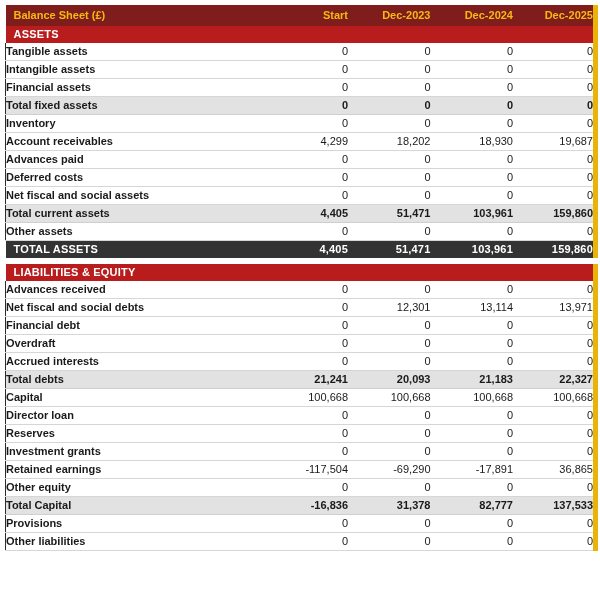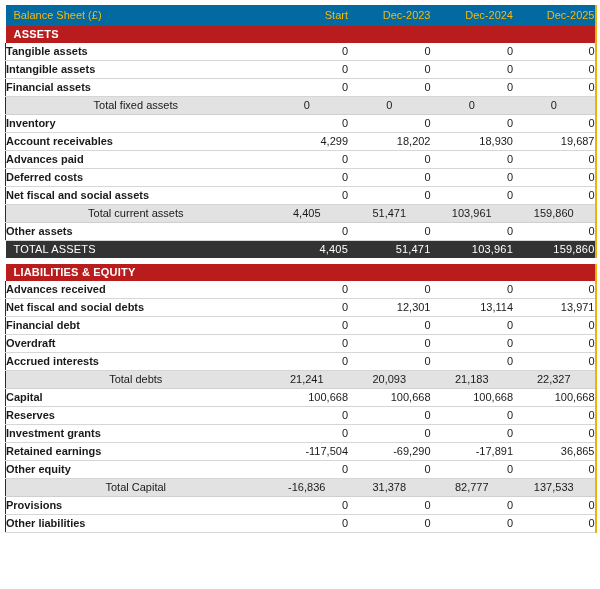--- a/index.html
+++ b/index.html
@@ -42,28 +42,28 @@
     text-align: left;
     padding-left: 6px;
     border-left: 1px solid #2b2b2b;
     font-weight: bold;
   }
   td.val {
     text-align: right;
     padding-right: 6px;
   }
   td.val.last {
-    border-right: 2px solid #eab308;
+    border-right: 5px solid #eab308;
   }
 
   
   tr.title-row td {
-    background: #0369a1;
+    background: #7f1d1d;
     color: #f5b912;
-    font-weight: normal;
+    font-weight: bold;
     height: 21px;
     line-height: 21px;
     border-left: none;
     border-right: none;
   }
   tr.title-row td.label { padding-left: 8px; }
 
   
   tr.section-row td {
     background: #b91c1c;
@@ -79,30 +79,29 @@
 
   
   tr.data-row td {
     background: #ffffff;
     border-bottom: 1px solid #d6d6d6;
   }
 
   
   tr.subtotal-row td {
     background: #e2e2e2;
-    font-weight: normal;
+    font-weight: bold;
     border-bottom: 1px solid #cfcfcf;
-    text-align: center;
   }
 
   
   tr.total-row td {
     background: #333333;
     color: #ffffff;
-    font-weight: normal;
+    font-weight: bold;
     border-left: none;
     border-right: none;
     border-bottom: none;
     letter-spacing: 0.2px;
   }
   tr.total-row td.label { padding-left: 8px; }
 
   
   tr.spacer-row td {
     height: 6px;
@@ -275,20 +274,27 @@
           <td class="val last">22,327</td>
         </tr>
         <tr class="data-row">
           <td class="label">Capital</td>
           <td class="val">100,668</td>
           <td class="val">100,668</td>
           <td class="val">100,668</td>
           <td class="val last">100,668</td>
         </tr>
         <tr class="data-row">
+          <td class="label">Director loan</td>
+          <td class="val">0</td>
+          <td class="val">0</td>
+          <td class="val">0</td>
+          <td class="val last">0</td>
+        </tr>
+        <tr class="data-row">
           <td class="label">Reserves</td>
           <td class="val">0</td>
           <td class="val">0</td>
           <td class="val">0</td>
           <td class="val last">0</td>
         </tr>
         <tr class="data-row">
           <td class="label">Investment grants</td>
           <td class="val">0</td>
           <td class="val">0</td>

